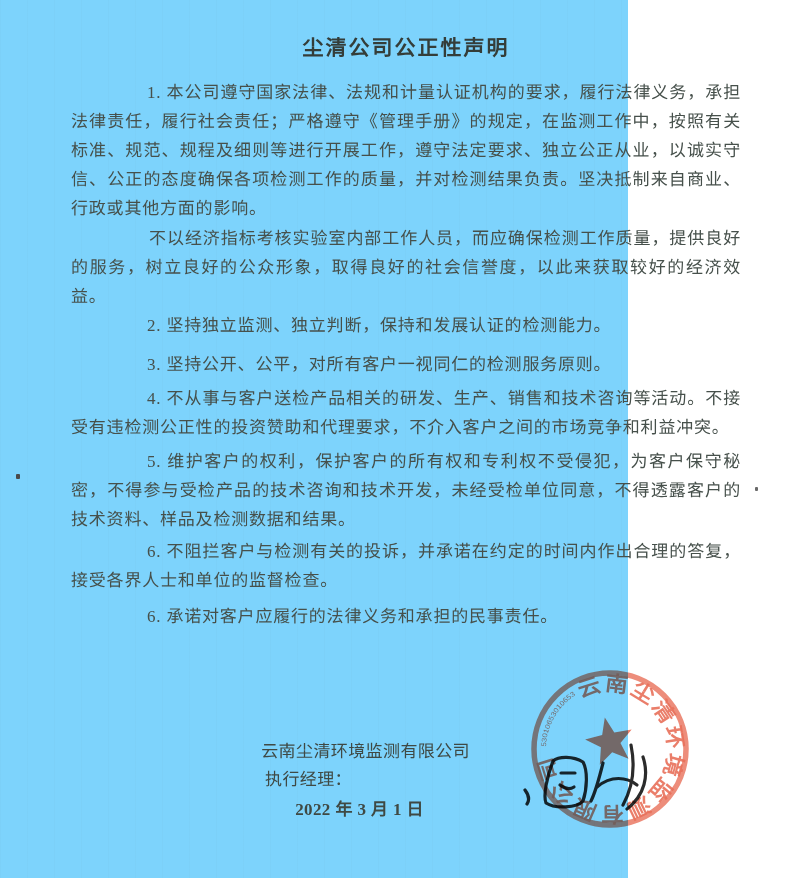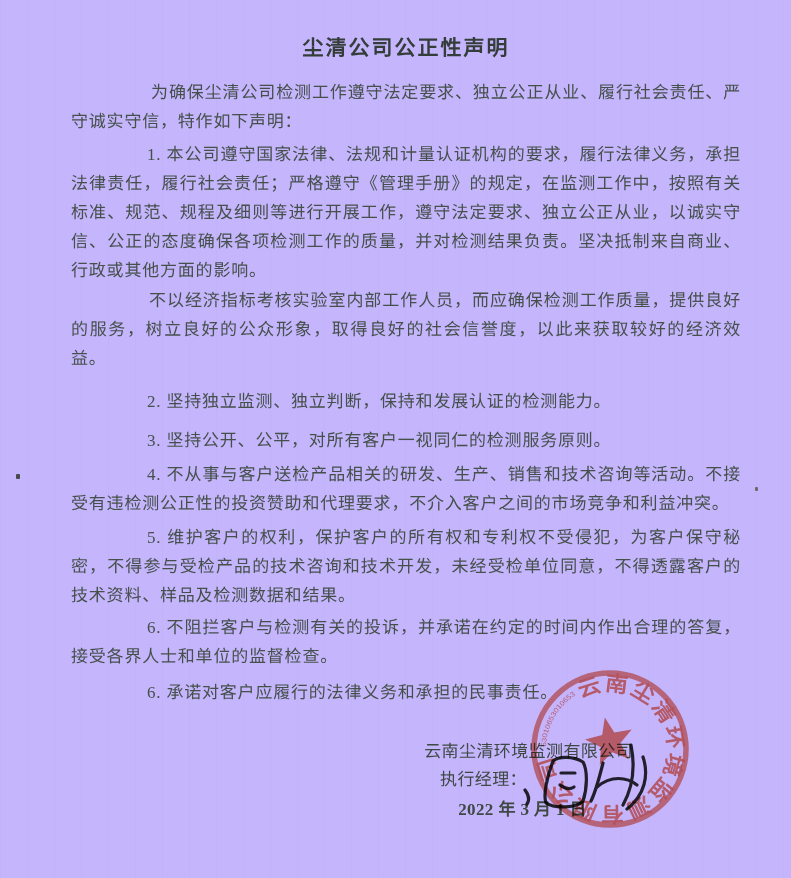--- a/index.html
+++ b/index.html
@@ -4,22 +4,22 @@
 <style>
   html, body {
     margin: 0; padding: 0;
     width: 791px; height: 878px;
     background: #ffffff;
     overflow: hidden;
     font-family: "Liberation Serif", "DejaVu Serif", serif;
   }
   .page {
     position: relative;
-    width: 791px; height: 878px;
-    background: #c4b5fd;
+    width: 628px; height: 878px;
+    background: #7dd3fc;
   }
   
   .page::before {
     content: "";
     position: absolute; inset: 0;
     background: repeating-linear-gradient(
       90deg,
       rgba(80,90,85,0.025) 0 1px,
       transparent 1px 27px
     );
@@ -43,38 +43,38 @@
     font-size: 21px;
     letter-spacing: 2px;
     color: #343d39;
     line-height: 24px;
   }
   p { margin: 0; }
   .p-intro { text-indent: 80px; margin-bottom: 4px; }
   .p-plain { text-indent: 78px; }
   .p-item  { text-indent: 76px; }
   .m-i1 { margin-bottom: 1px; }
-  .m-p2 { margin-bottom: 14px; }
+  .m-p2 { }
   .m-i2 { margin-bottom: 10px; }
   .m-i3 { margin-bottom: 5px; }
   .m-i4 { margin-bottom: 5px; }
   .m-i5 { margin-bottom: 3px; }
   .m-i6 { margin-bottom: 7px; }
 
   .footer-line {
     position: absolute;
     color: #3f4944;
     font-size: 17px;
     letter-spacing: 0.4px;
     line-height: 26px;
     white-space: nowrap;
     z-index: 2;
   }
   .f-company { top: 739px; right: 158px; }
-  .f-manager { top: 767px; right: 264px; font-family: Liberation Serif, serif; }
+  .f-manager { top: 767px; right: 276px; font-family: Liberation Serif, serif; }
   .f-date    { top: 797px; right: 204px; font-weight: bold; }
 
   .seal {
     position: absolute;
     left: 525px; top: 664px;
     width: 170px; height: 170px;
     z-index: 3;
     mix-blend-mode: multiply;
     opacity: 0.85;
   }
@@ -89,21 +89,20 @@
   .speck-left  { left: 16px;  top: 474px; width: 4px; height: 5px; background: #4a4a4a; }
   .speck-right { left: 755px; top: 487px; width: 3px; height: 4px; background: #6a6a6a; }
 </style>
 </head>
 <body>
 
 <div class="page">
 
   <div class="content">
     <div class="doc-title">尘清公司公正性声明</div>
-    <p class="p-intro">为确保尘清公司检测工作遵守法定要求、独立公正从业、履行社会责任、严守诚实守信，特作如下声明：</p>
     <p class="p-item m-i1">1. 本公司遵守国家法律、法规和计量认证机构的要求，履行法律义务，承担法律责任，履行社会责任；严格遵守《管理手册》的规定，在监测工作中，按照有关标准、规范、规程及细则等进行开展工作，遵守法定要求、独立公正从业，以诚实守信、公正的态度确保各项检测工作的质量，并对检测结果负责。坚决抵制来自商业、行政或其他方面的影响。</p>
     <p class="p-plain m-p2">不以经济指标考核实验室内部工作人员，而应确保检测工作质量，提供良好的服务，树立良好的公众形象，取得良好的社会信誉度，以此来获取较好的经济效益。</p>
     <p class="p-item m-i2">2. 坚持独立监测、独立判断，保持和发展认证的检测能力。</p>
     <p class="p-item m-i3">3. 坚持公开、公平，对所有客户一视同仁的检测服务原则。</p>
     <p class="p-item m-i4">4. 不从事与客户送检产品相关的研发、生产、销售和技术咨询等活动。不接受有违检测公正性的投资赞助和代理要求，不介入客户之间的市场竞争和利益冲突。</p>
     <p class="p-item m-i5">5. 维护客户的权利，保护客户的所有权和专利权不受侵犯，为客户保守秘密，不得参与受检产品的技术咨询和技术开发，未经受检单位同意，不得透露客户的技术资料、样品及检测数据和结果。</p>
     <p class="p-item m-i6">6. 不阻拦客户与检测有关的投诉，并承诺在约定的时间内作出合理的答复，接受各界人士和单位的监督检查。</p>
     <p class="p-item">6. 承诺对客户应履行的法律义务和承担的民事责任。</p>
   </div>
 

